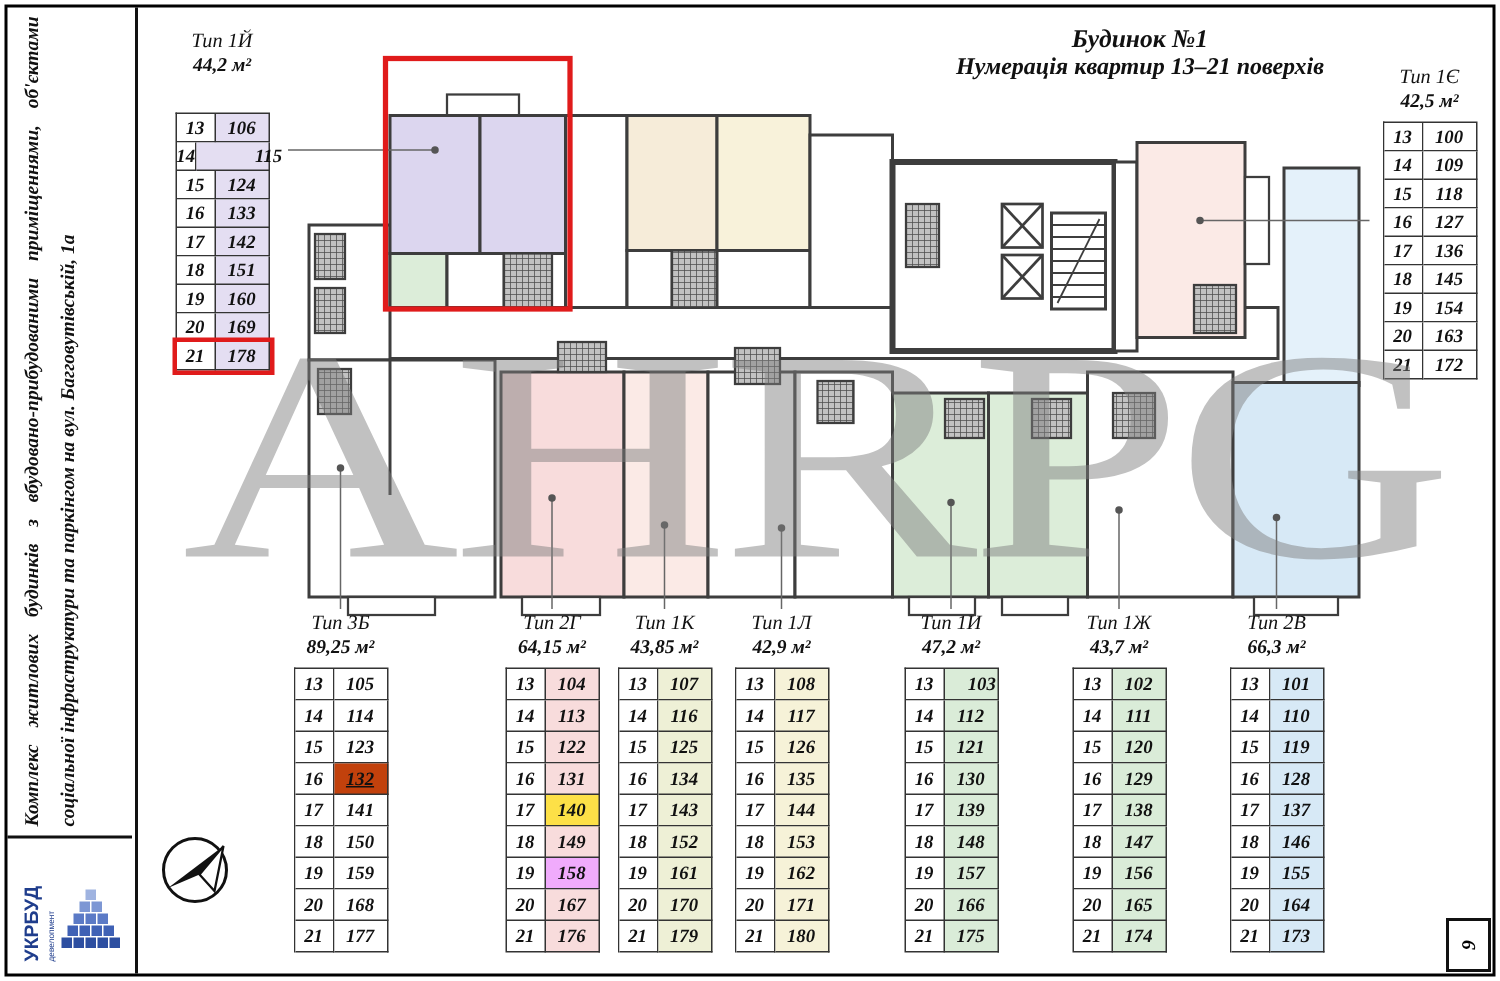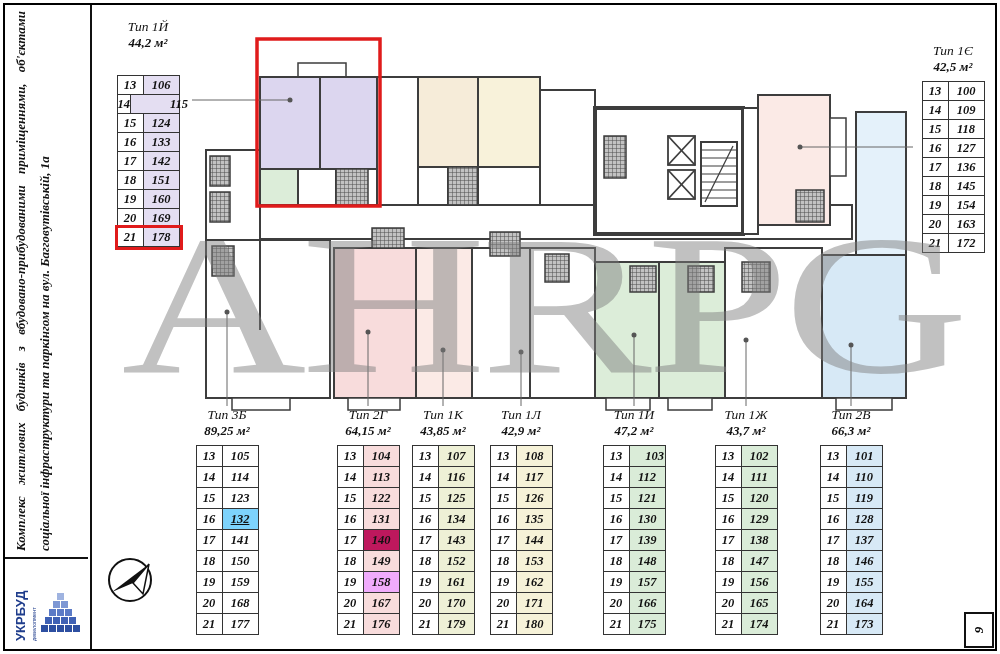--- a/index.html
+++ b/index.html
@@ -208,20 +208,24 @@
           <rect x="48" y="42" width="7" height="7" fill="#7d97d4"></rect>
             <rect x="56" y="42" width="7" height="7" fill="#7d97d4"></rect>
           <rect x="52" y="34" width="7" height="7" fill="#9fb3e0"></rect>
         </g>
         <text transform="translate(20,82) rotate(-90)" font-size="13" font-weight="bold" fill="#1f3d8c" font-family="Liberation Sans, sans-serif">УКРБУД</text>
         <text transform="translate(31,82) rotate(-90)" font-size="5.5" fill="#1f3d8c" font-family="Liberation Sans, sans-serif">девелопмент</text>
       </svg>
     </div>
   </div>
 
+  <div class="title">
+    <div class="t1">Будинок №1</div>
+    <div class="t2">Нумерація квартир 13–21 поверхів</div>
+  </div>
 
   <div class="apt-table top" style="left:108px;top:18px;">
     <div class="tname">Тип 1Й</div>
     <div class="tarea">44,2 м²</div>
     <div class="tgrid gap-lg">
         <div class="trow">
           <div class="cell floor">13</div>
           <div class="cell apt" style="background: rgb(228, 222, 242);">106</div>
         </div>
         <div class="trow">
@@ -311,21 +315,21 @@
         <div class="trow">
           <div class="cell floor">14</div>
           <div class="cell apt" style="background: rgb(255, 255, 255);">114</div>
         </div>
         <div class="trow">
           <div class="cell floor">15</div>
           <div class="cell apt" style="background: rgb(255, 255, 255);">123</div>
         </div>
         <div class="trow">
           <div class="cell floor">16</div>
-          <div class="cell apt" style="background: #7dd3fc; text-decoration: underline;">132</div>
+          <div class="cell apt" style="background: #c2410c; text-decoration: underline;">132</div>
         </div>
         <div class="trow">
           <div class="cell floor">17</div>
           <div class="cell apt" style="background: rgb(255, 255, 255);">141</div>
         </div>
         <div class="trow">
           <div class="cell floor">18</div>
           <div class="cell apt" style="background: rgb(255, 255, 255);">150</div>
         </div>
         <div class="trow">
@@ -357,21 +361,21 @@
         <div class="trow">
           <div class="cell floor">15</div>
           <div class="cell apt" style="background: rgb(248, 220, 220);">122</div>
         </div>
         <div class="trow">
           <div class="cell floor">16</div>
           <div class="cell apt" style="background: rgb(248, 220, 220);">131</div>
         </div>
         <div class="trow">
           <div class="cell floor">17</div>
-          <div class="cell apt" style="background: #be185d;">140</div>
+          <div class="cell apt" style="background: #fde047;">140</div>
         </div>
         <div class="trow">
           <div class="cell floor">18</div>
           <div class="cell apt" style="background: rgb(248, 220, 220);">149</div>
         </div>
         <div class="trow">
           <div class="cell floor">19</div>
           <div class="cell apt" style="background: #f0abfc;">158</div>
         </div>
         <div class="trow">

